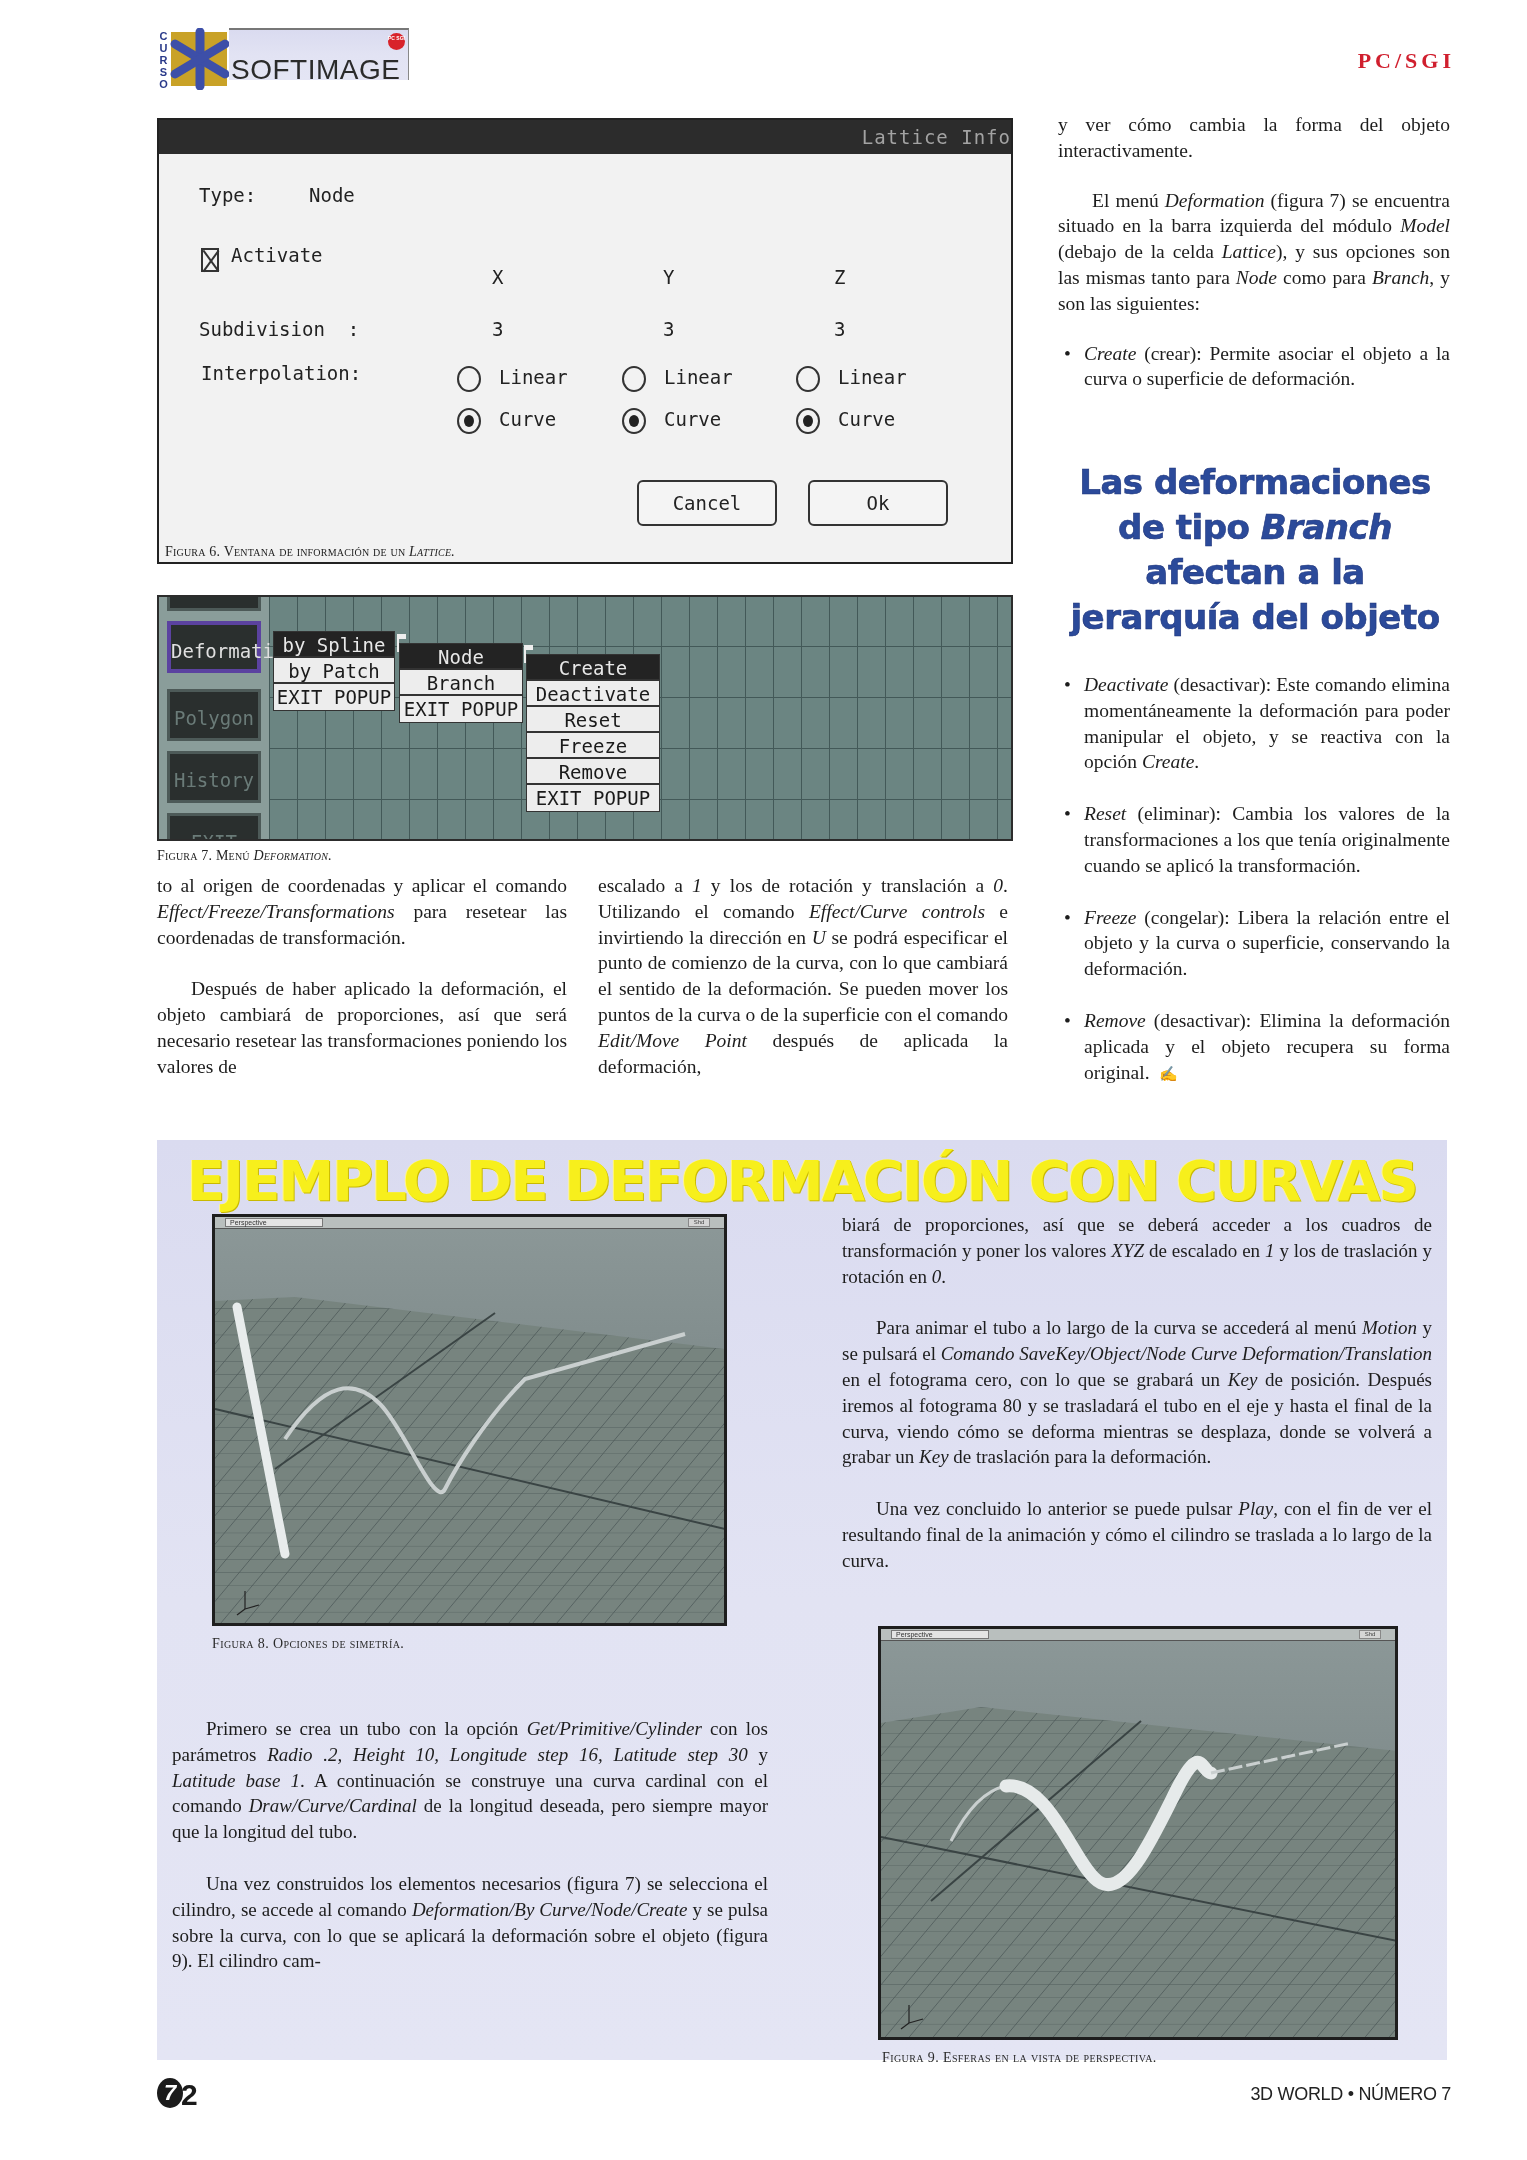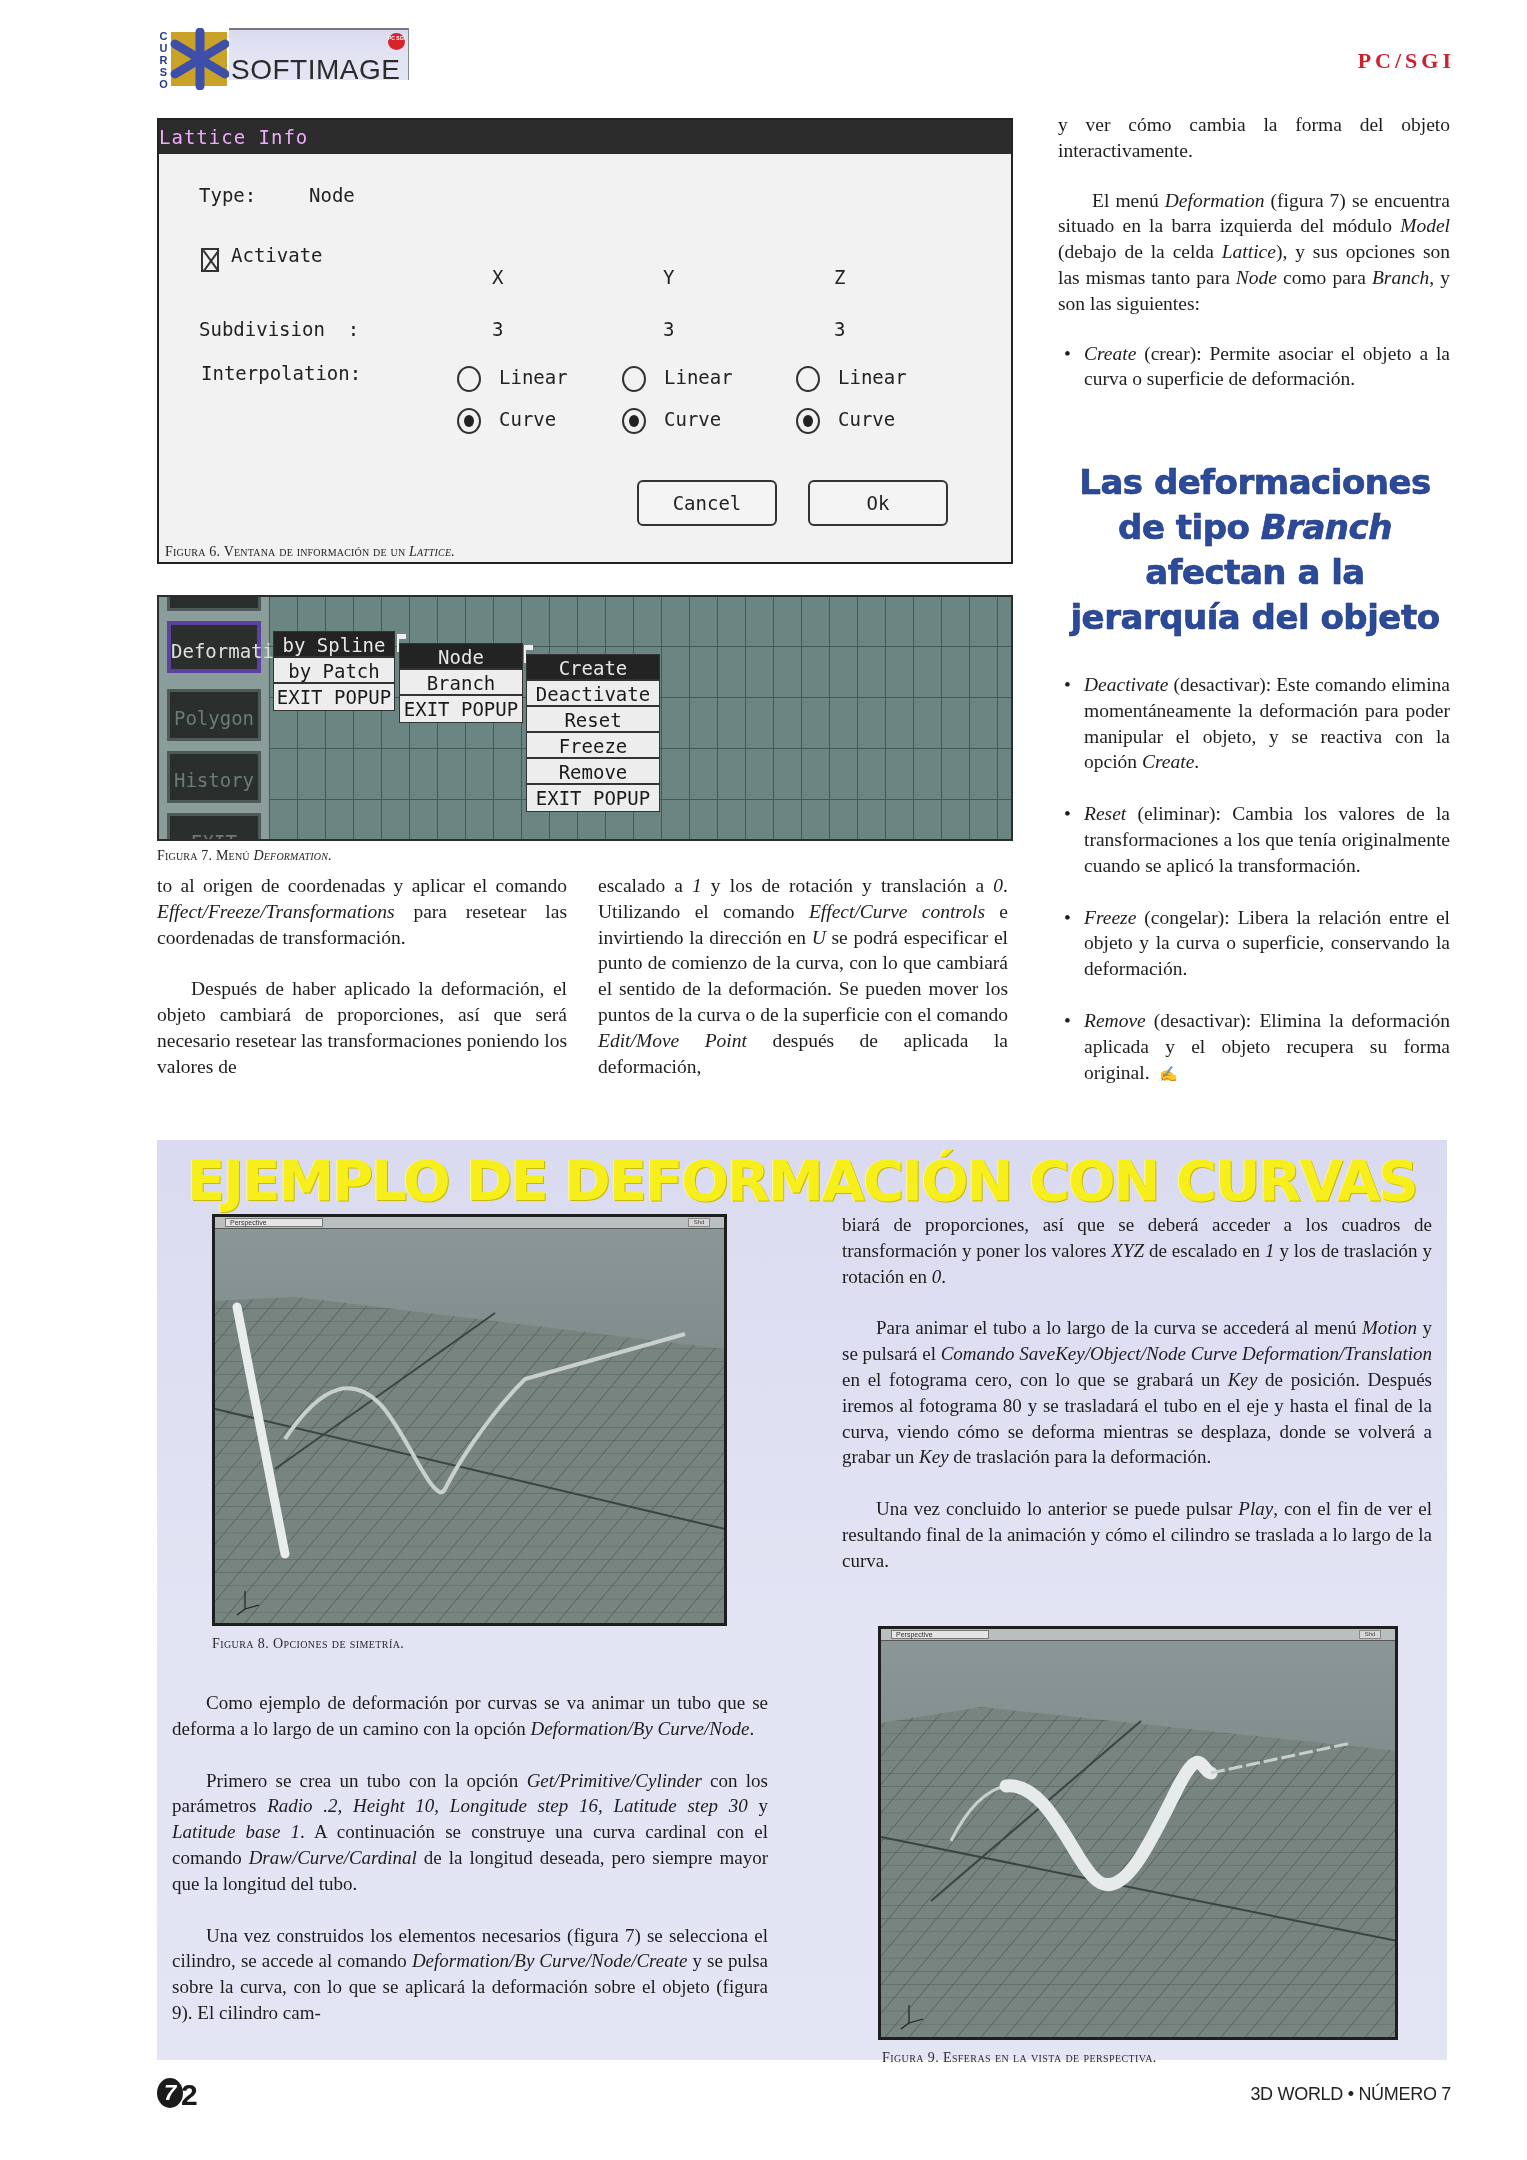--- a/index.html
+++ b/index.html
@@ -12,21 +12,21 @@
   .logo .curso { position: absolute; left: 2px; top: 2px; width: 10px; font-family: "Liberation Sans", sans-serif; font-weight: bold; font-size: 11px; line-height: 11.5px; color: #2a3a8a; text-align: center; }
   .logo .badge-sq { position: absolute; left: 16px; top: 4px; width: 56px; height: 54px; background: #c9a227; }
   .logo .star { position: absolute; left: 12px; top: 0; width: 66px; height: 62px; }
   .logo .box { position: absolute; left: 74px; top: 0; width: 180px; height: 52px; border-top: 2px solid #777; border-right: 1px solid #888; }
   .logo .word { position: absolute; left: 76px; top: 26px; font-family: "Liberation Sans", sans-serif; font-size: 28px; color: #2b2b2b; letter-spacing: 0.5px; }
   .logo .dot { position: absolute; left: 233px; top: 5px; width: 17px; height: 17px; border-radius: 50%; background: #d8232a; color: #fff; font-family: "Liberation Sans", sans-serif; font-size: 5px; line-height: 6px; text-align: center; padding-top: 2px; font-weight: bold; }
   .section-tag { right: 72px; top: 48px; font-family: "Liberation Serif", serif; font-weight: bold; font-size: 22px; letter-spacing: 4px; color: #d01f2e; }
 
   
   .lattice { left: 157px; top: 118px; width: 856px; height: 446px; background: #f2f2f2; border: 2px solid #222; font-family: "DejaVu Sans Mono", monospace; color: #222; }
-  .lattice .titlebar { height: 34px; background: #2c2c2c; color: #f0abfc; text-align: left; font-size: 19px; line-height: 34px; letter-spacing: 1px; }
+  .lattice .titlebar { height: 34px; background: #2c2c2c; color: #a3a3a3; text-align: right; font-size: 19px; line-height: 34px; letter-spacing: 1px; }
   .lat-lbl { position: absolute; font-size: 19px; }
   .chk { position: absolute; width: 18px; height: 24px; border: 2px solid #333; }
   .chk:before, .chk:after { content: ""; position: absolute; left: 7px; top: -2px; width: 1.5px; height: 26px; background: #333; }
   .chk:before { transform: rotate(36deg); } .chk:after { transform: rotate(-36deg); }
   .radio { position: absolute; width: 24px; height: 26px; border: 2px solid #333; border-radius: 50%; }
   .radio.on:after { content: ""; position: absolute; left: 5px; top: 5px; width: 10px; height: 12px; border-radius: 50%; background: #222; }
   .btn-lat { position: absolute; height: 46px; border: 2px solid #333; border-radius: 6px; background: #f4f4f4; font-family: "DejaVu Sans Mono", monospace; font-size: 19px; text-align: center; line-height: 42px; color: #222; cursor: pointer; }
   .caption { font-family: "Liberation Serif", serif; font-size: 14px; color: #222; letter-spacing: 0.2px; }
   .caption i { font-style: italic; }
 
@@ -265,21 +265,20 @@
 
 <div class="abs txt" style="left:842px;top:1212px;width:590px;font-size:19px;">
   <p><span>biará de proporciones, así que se deberá acceder a los cuadros de transformación y poner los valores </span><i>XYZ</i><span> de escalado en </span><i>1</i><span> y los de traslación y rotación en </span><i>0</i><span>.</span></p>
   <div class="gap"></div>
   <p class="ind"><span>Para animar el tubo a lo largo de la curva se accederá al menú </span><i>Motion</i><span> y se pulsará el </span><i>Comando SaveKey/Object/Node Curve Deformation/Translation</i><span> en el fotograma cero, con lo que se grabará un </span><i>Key</i><span> de posición. Después iremos al fotograma 80 y se trasladará el tubo en el eje y hasta el final de la curva, viendo cómo se deforma mientras se desplaza, donde se volverá a grabar un </span><i>Key</i><span> de traslación para la deformación.</span></p>
   <div class="gap"></div>
   <p class="ind"><span>Una vez concluido lo anterior se puede pulsar </span><i>Play</i><span>, con el fin de ver el resultando final de la animación y cómo el cilindro se traslada a lo largo de la curva.</span></p>
 </div>
 
 <div class="abs txt" style="left:172px;top:1690px;width:596px;font-size:19px;">
-  <p class="ind"><span>Como ejemplo de deformación por curvas se va animar un tubo que se deforma a lo largo de un camino con la opción </span><i>Deformation/By Curve/Node</i><span>.</span></p>
   <div class="gap"></div>
   <p class="ind"><span>Primero se crea un tubo con la opción </span><i>Get/Primitive/Cylinder</i><span> con los parámetros </span><i>Radio .2, Height 10, Longitude step 16, Latitude step 30</i><span> y </span><i>Latitude base 1</i><span>. A continuación se construye una curva cardinal con el comando </span><i>Draw/Curve/Cardinal</i><span> de la longitud deseada, pero siempre mayor que la longitud del tubo.</span></p>
   <div class="gap"></div>
   <p class="ind"><span>Una vez construidos los elementos necesarios (figura 7) se selecciona el cilindro, se accede al comando </span><i>Deformation/By Curve/Node/Create</i><span> y se pulsa sobre la curva, con lo que se aplicará la deformación sobre el objeto (figura 9). El cilindro cam-</span></p>
 </div>
 
 <div class="abs footer-pg">
   <span class="circ">7</span><span>2</span>
 </div>
 <div class="abs footer-mag">3D WORLD • NÚMERO 7</div>

